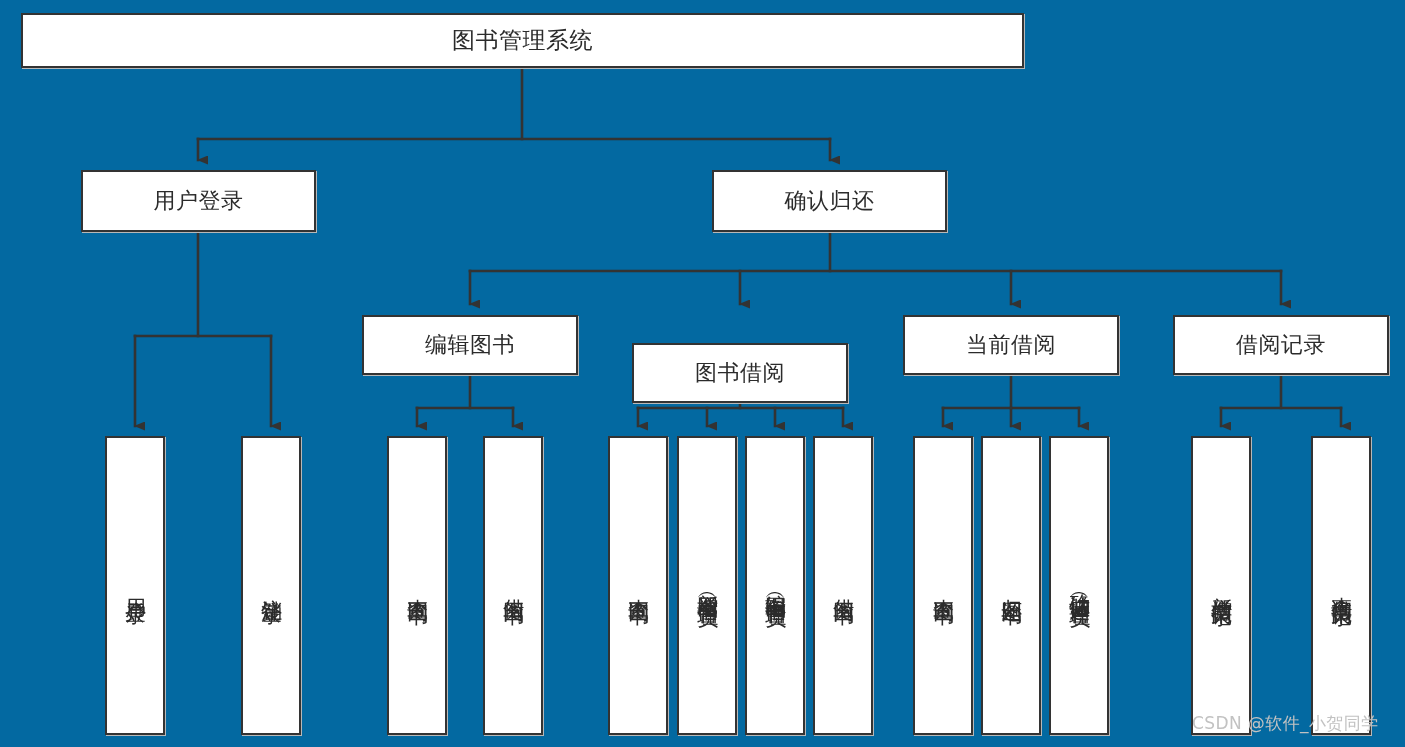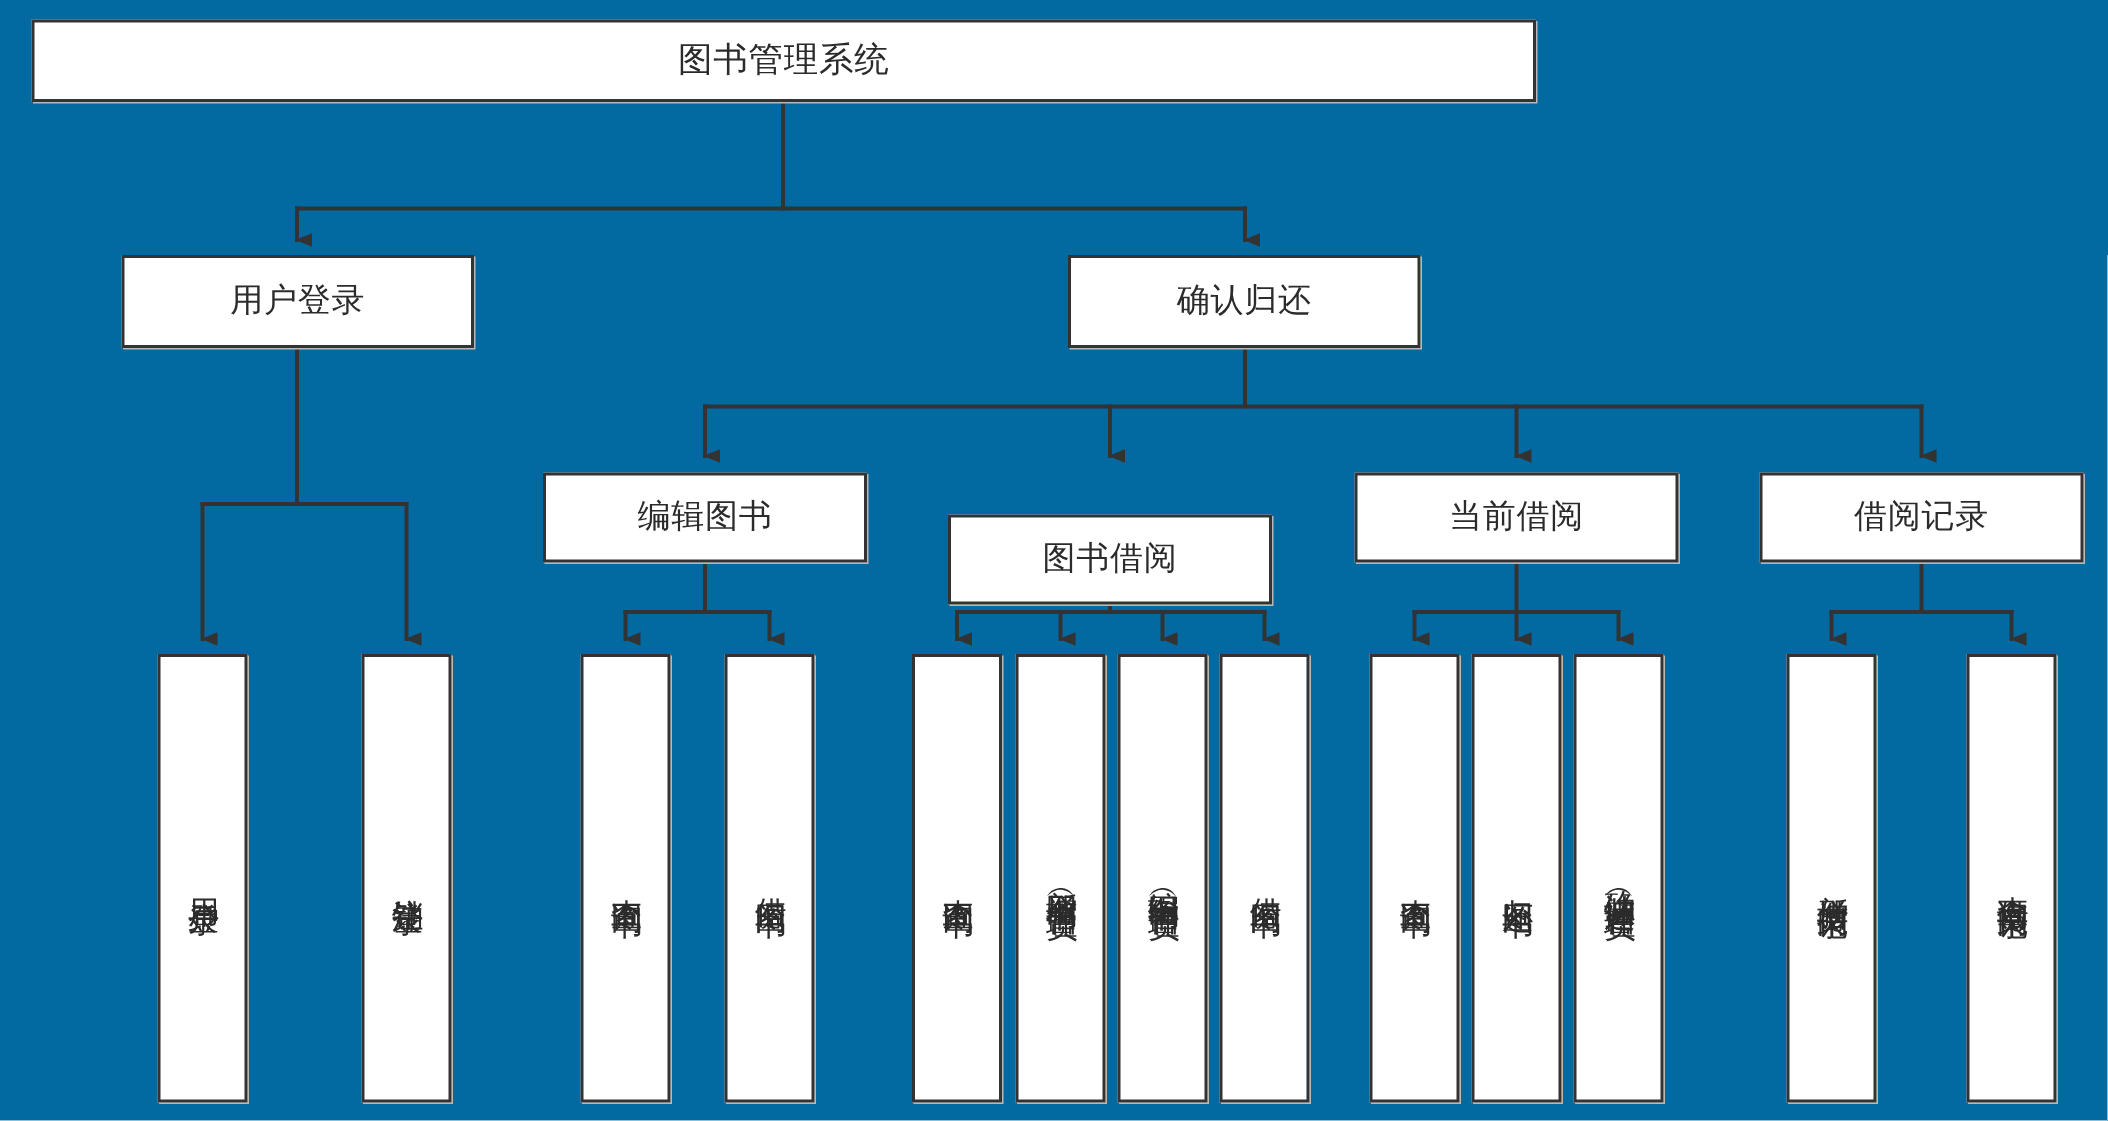--- a/index.html
+++ b/index.html
@@ -178,14 +178,15 @@
     <span class="lbl">确认归还（管理员）</span>
   </div>
 
   <div class="node vert" style="left:1191px; top:436px; width:60px; height:299px;">
     <span class="lbl">新增借阅记录</span>
   </div>
   <div class="node vert" style="left:1311px; top:436px; width:60px; height:299px;">
     <span class="lbl">查询借阅记录</span>
   </div>
 
+  <div class="watermark">CSDN @软件_小贺同学</div>
 
 </div>
 
 </body></html>

